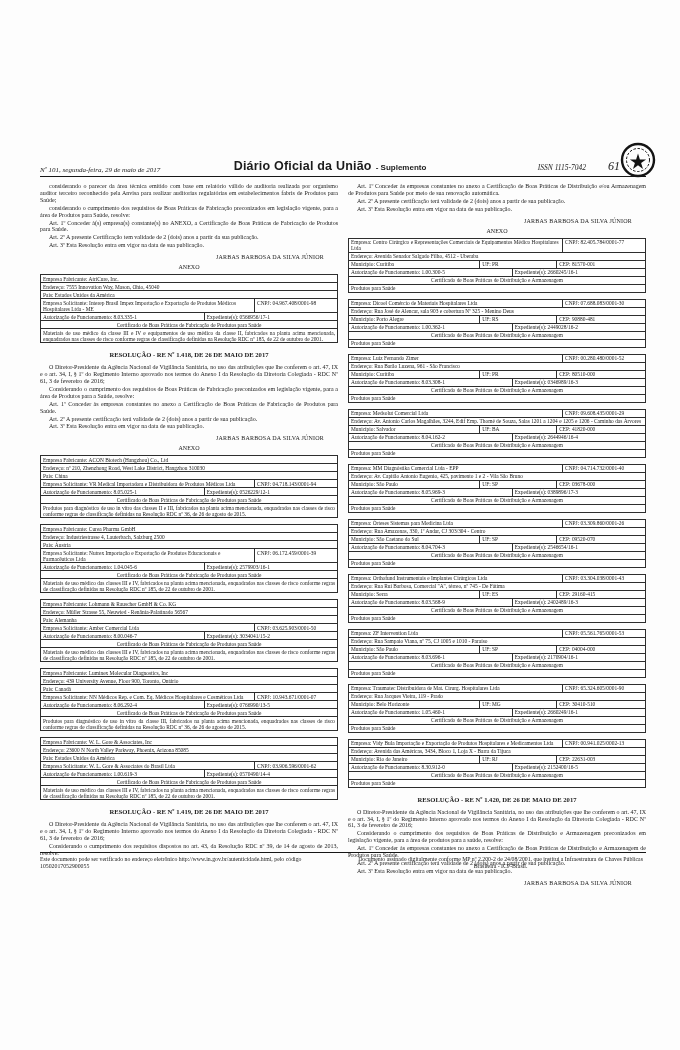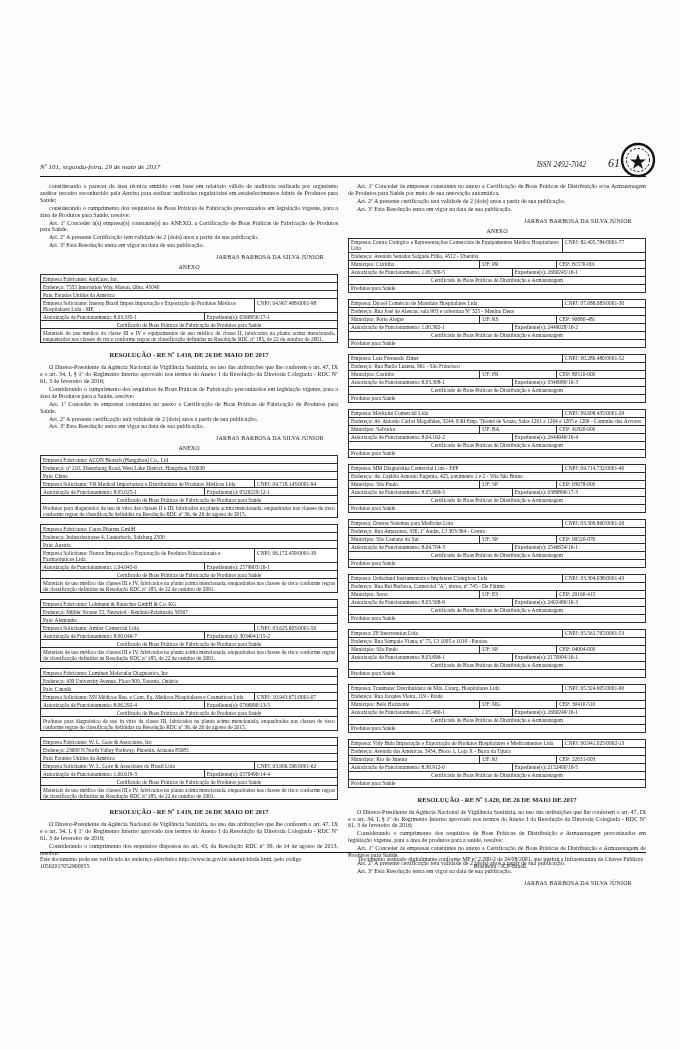--- a/index.html
+++ b/index.html
@@ -38,22 +38,26 @@
   .f-left{width:45%;text-align:left;}
   .f-right{width:48%;text-align:center;}
 </style>
 </head>
 <body>
 
 <div class="page">
 
   <div class="header">
     <div class="ed">Nº 101, segunda-feira, 29 de maio de 2017</div>
+    <div class="mtwrap">
+      <span class="mt">Diário Oficial da União</span>
+      <span class="sup">- Suplemento</span>
+    </div>
     <div class="hr-right">
-      <span class="issn">ISSN 2492-7042</span>
+      <span class="issn">ISSN 1115-7042</span>
       <span class="pn">61</span>
     </div>
   </div>
   <div class="toprule"></div>
 
   <div class="emblem">
     <svg width="36" height="36" viewBox="0 0 36 36" aria-hidden="true">
       <circle cx="18" cy="18" r="16" fill="none" stroke="#141414" stroke-width="2.4"></circle>
       <circle cx="18" cy="18" r="11.5" fill="none" stroke="#141414" stroke-width="1" stroke-dasharray="2.5 1.6"></circle>
       <path d="M18 11.5 l1.9 5.9 6.2 0 -5 3.6 1.9 5.9 -5 -3.6 -5 3.6 1.9 -5.9 -5 -3.6 6.2 0 z" fill="#141414"></path>

